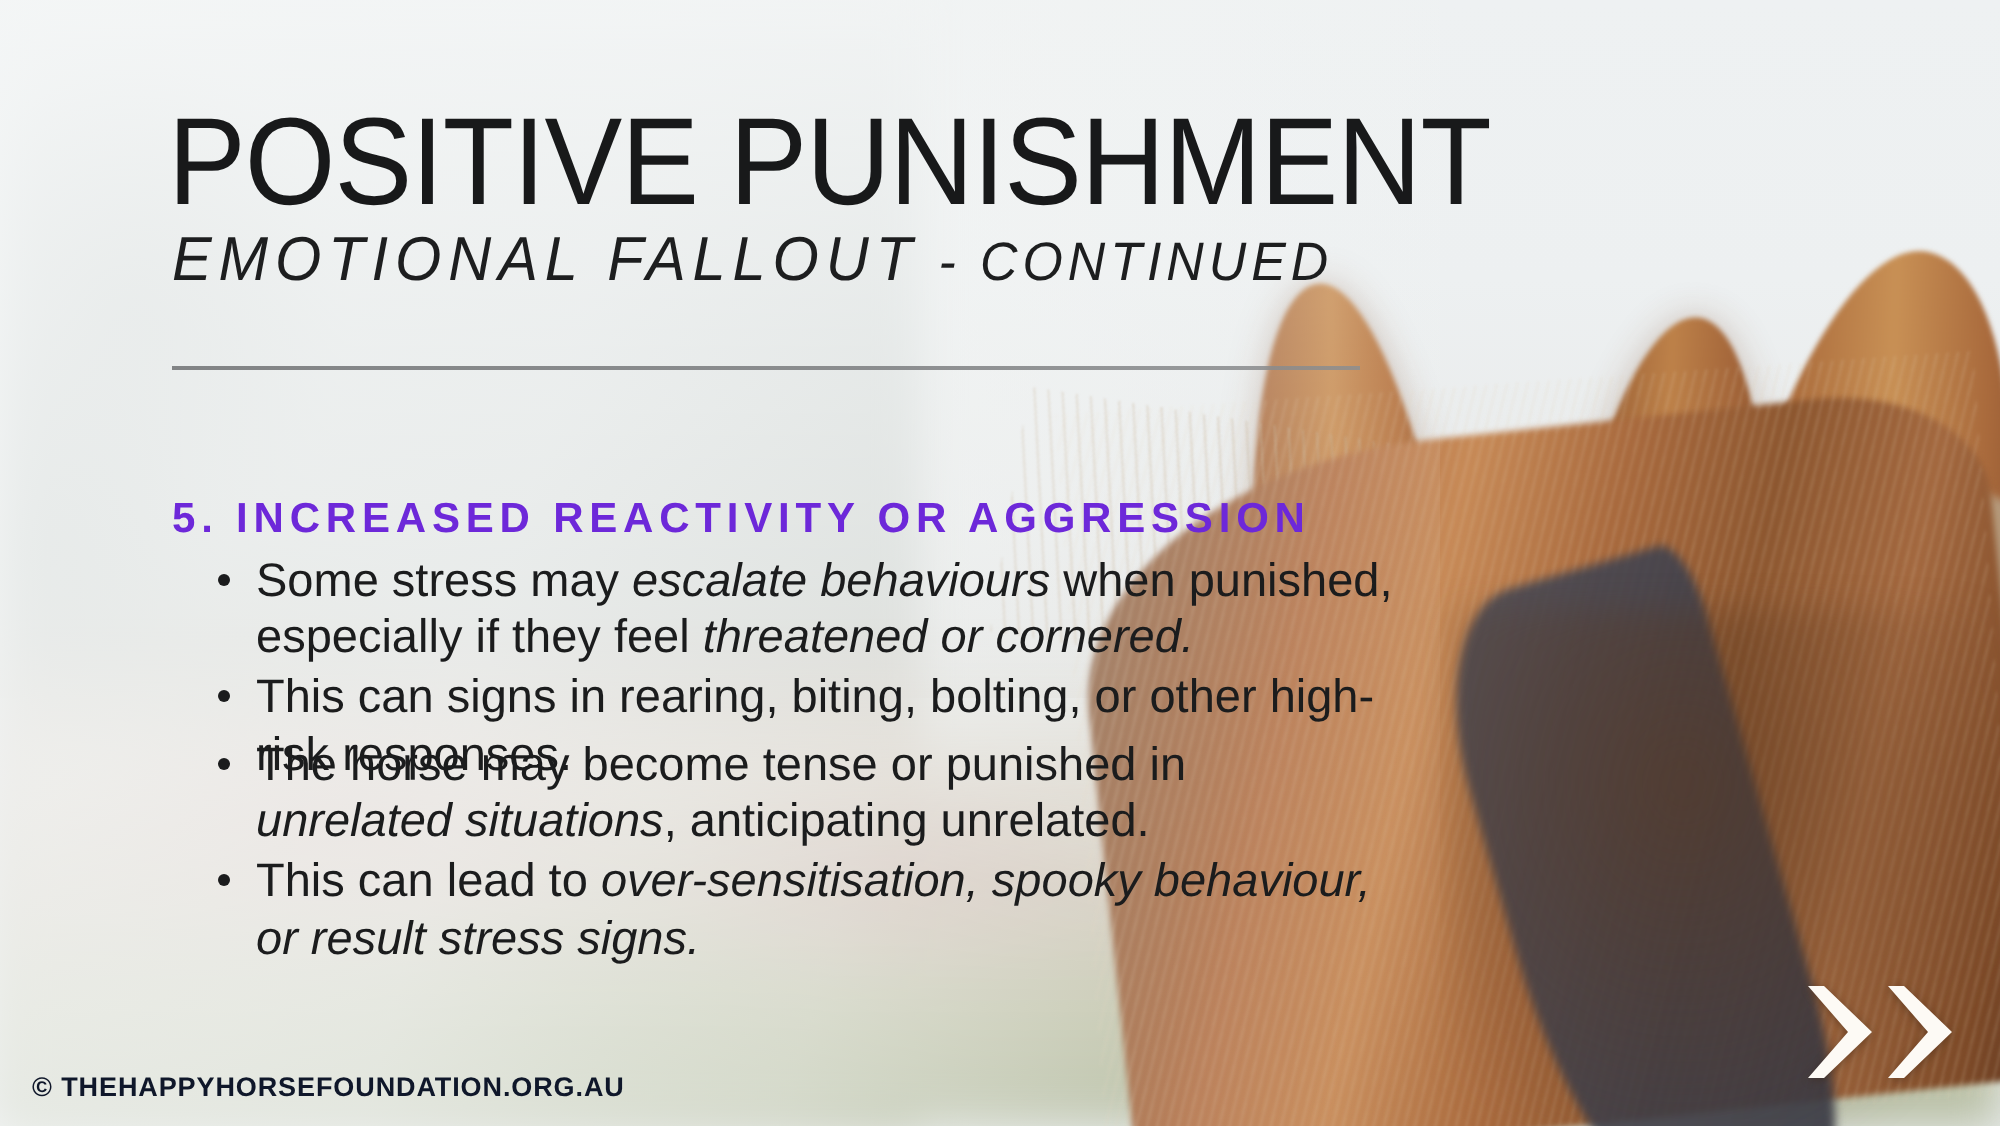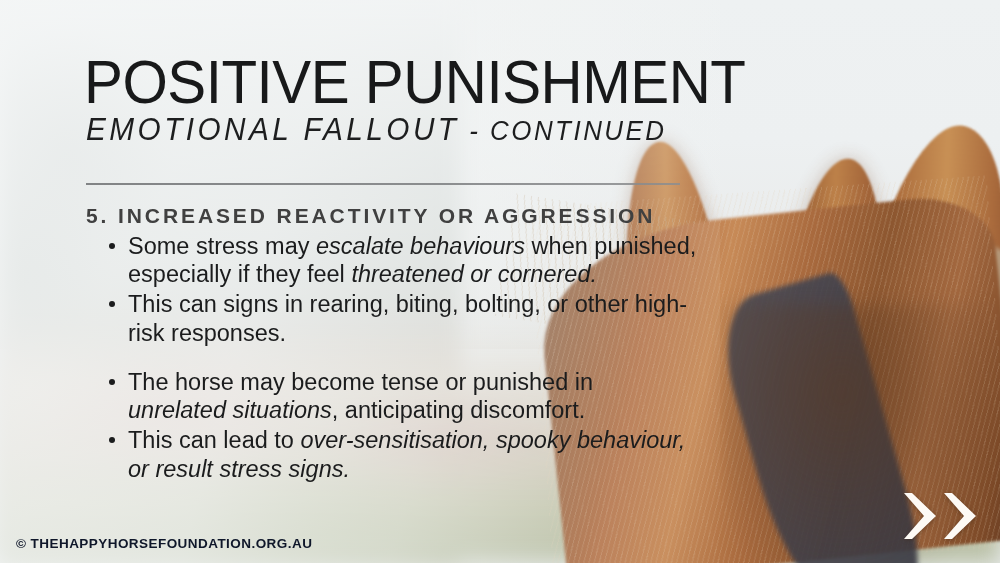--- a/index.html
+++ b/index.html
@@ -186,23 +186,24 @@
   }
 
   .section { position:absolute; left:86px; }
   .section-5 { top:204px; }
   .section-6 { top:368px; }
 
   .sec-head {
     font-size:21px;
     font-weight:700;
     letter-spacing:2.9px;
-    color:#404040;
+    color:#6d28d9;
     white-space:nowrap;
     margin-bottom:4px;
+    margin-top:44px;
   }
 
   ul.bullets { list-style:none; margin:0 0 0 21px; padding:0; }
   ul.bullets li {
     position:relative;
     padding-left:21px;
     font-size:23.5px;
     line-height:1.2;
     font-weight:300;
     color:#1b1c1d;
@@ -274,21 +275,21 @@
     <div class="section section-5">
       <div class="sec-head">5. INCREASED REACTIVITY OR AGGRESSION</div>
       <ul class="bullets">
         <li><span>Some stress may </span><b>escalate behaviours</b><span> when punished, especially if they feel </span><b>threatened or cornered.</b></li>
         <li><span>This can signs in rearing, biting, bolting, or other high-risk responses.</span></li>
       </ul>
     </div>
 
     <div class="section section-6">
       <ul class="bullets">
-        <li><span>The horse may become tense or punished in </span><b>unrelated situations</b><span>, anticipating discomfort.</span></li>
+        <li><span>The horse may become tense or punished in </span><b>unrelated situations</b><span>, anticipating unrelated.</span></li>
         <li><span>This can lead to </span><b>over-sensitisation, spooky behaviour, or result stress signs.</b></li>
       </ul>
     </div>
 
     <div class="footer">© THEHAPPYHORSEFOUNDATION.ORG.AU</div>
 
     <div class="logo">
       <svg viewBox="0 0 86 50" aria-hidden="true">
         <path d="M6 2 L14 2 L38 25 L14 48 L6 48 L26 25 Z" fill="#fdfaf5"></path>
         <path d="M46 2 L54 2 L78 25 L54 48 L46 48 L66 25 Z" fill="#fdfaf5"></path>

